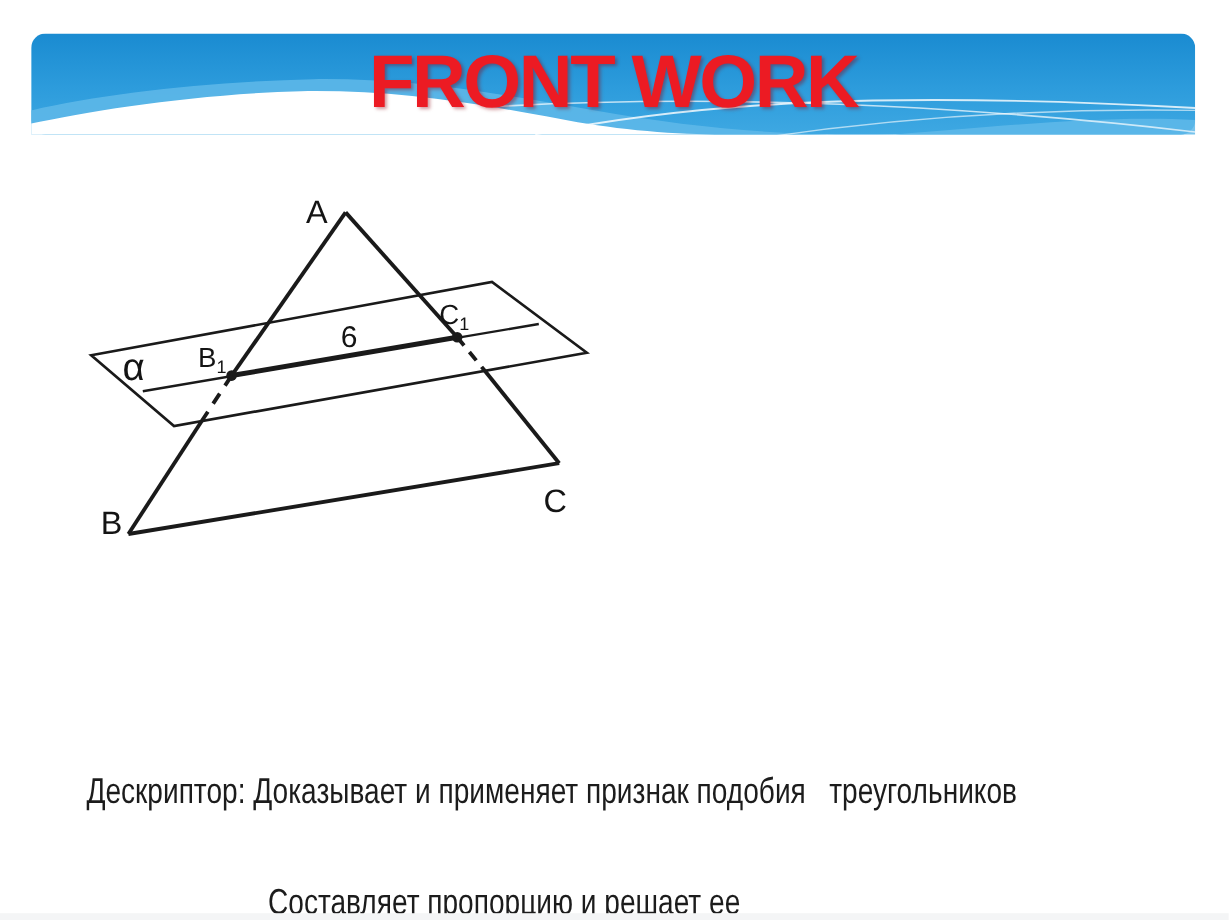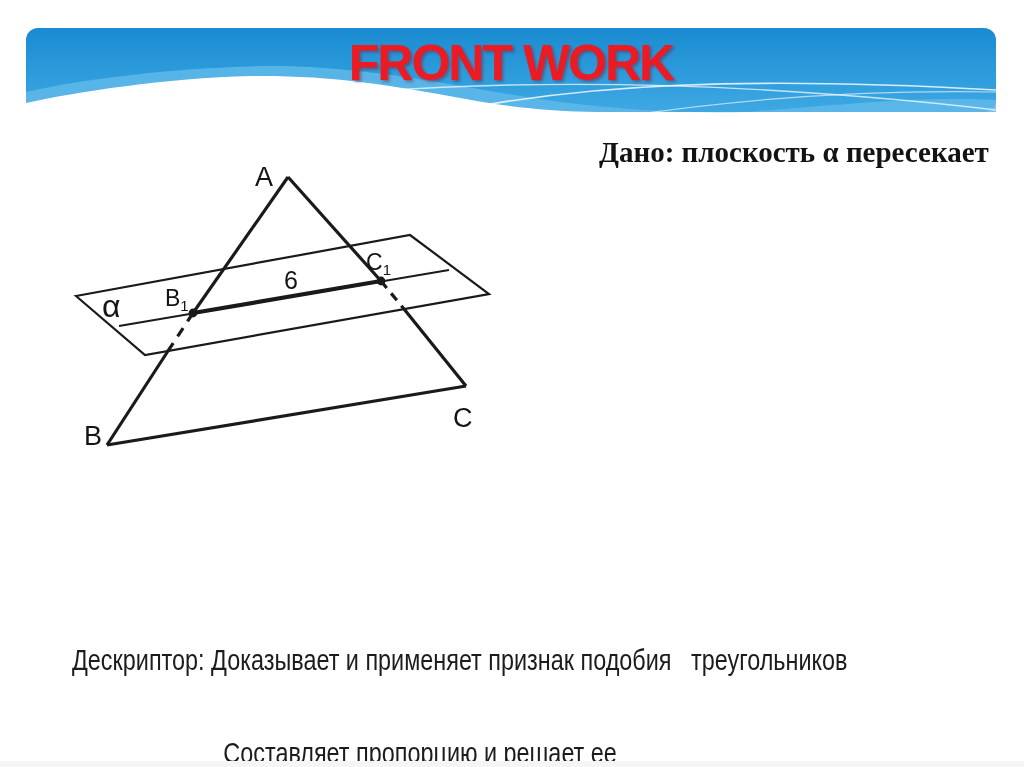--- a/index.html
+++ b/index.html
@@ -10,21 +10,21 @@
   }
   
   .banner{
     position:absolute;left:26px;top:28px;width:970px;height:84px;
   }
   .banner svg{display:block;}
   .slide-title{
     position:absolute;left:26px;top:38px;width:970px;
     text-align:center;line-height:1;
     font-family:"Liberation Sans",sans-serif;
-    font-size:50px;font-weight:bold;letter-spacing:-2px;
+    font-size:62px;font-weight:bold;letter-spacing:-2px;
     color:#EC1B23;
     text-shadow:2px 2px 3px rgba(140,0,15,.40);
   }
   
   .figure{position:absolute;left:60px;top:140px;width:460px;height:320px;}
   .figure text{fill:#141414;font-family:"Liberation Sans","DejaVu Sans",sans-serif;}
   
   .given{
     position:absolute;left:599px;top:133px;width:410px;
     font-family:"Liberation Serif",serif;
@@ -96,21 +96,20 @@
     <text x="24" y="305" font-size="27">B</text>
     <text x="393" y="287" font-size="27">C</text>
     <text x="42" y="177" font-size="32">α</text>
     <text x="105" y="166" font-size="23"><tspan>B</tspan><tspan dy="5" font-size="15">1</tspan></text>
     <text x="306" y="130" font-size="23"><tspan>C</tspan><tspan dy="5" font-size="15">1</tspan></text>
     <text x="224" y="149" font-size="25">6</text>
   </svg>
 </div>
 
 <div class="given">
-  <div class="gline"><span>Дано: плоскость α пересекает</span></div>
   <div class="gline"></div>
 </div>
 
 <div class="descriptor">
   <div class="dline1">Дескриптор: Доказывает и применяет признак подобия   треугольников</div>
   <div class="dline2">Составляет пропорцию и решает ее</div>
 </div>
 
 <div class="bottom-strip"></div>
 

